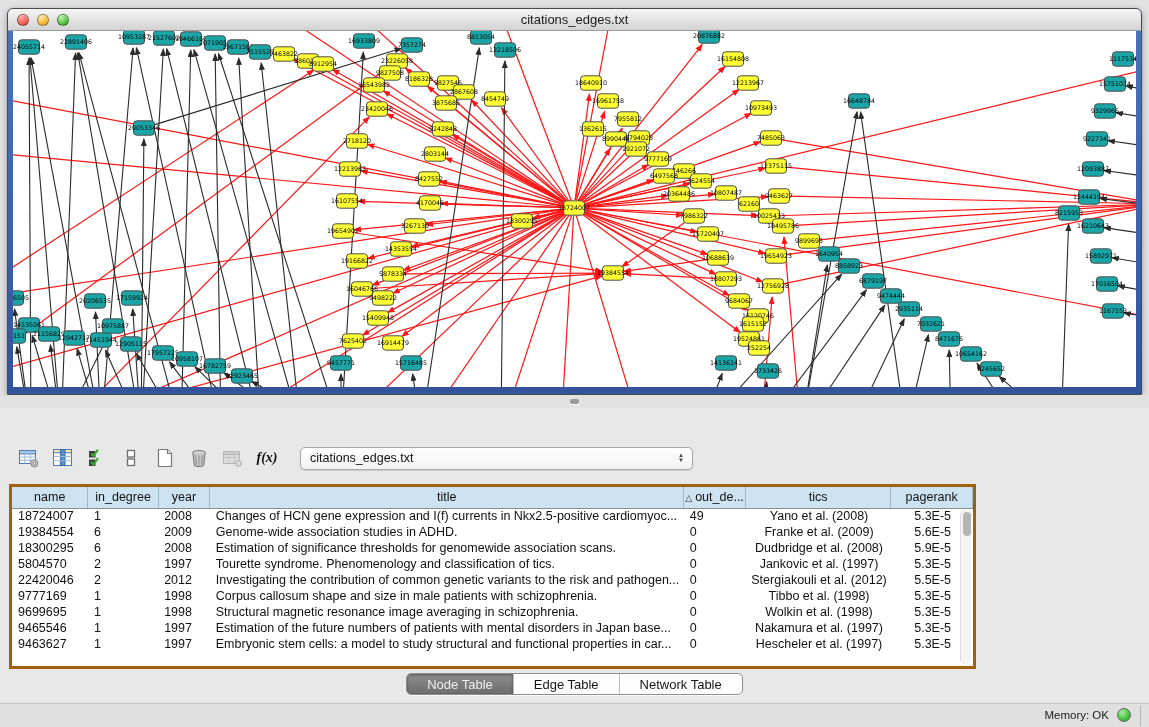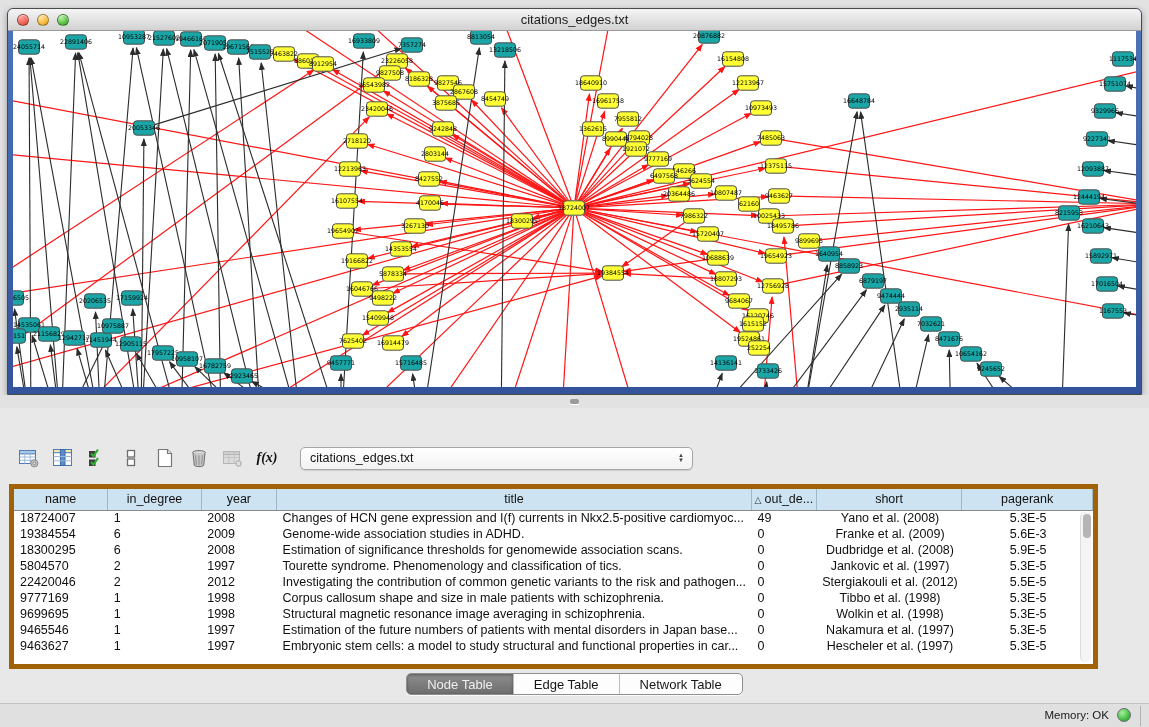--- a/index.html
+++ b/index.html
@@ -43,22 +43,22 @@
   .tool-icon { width:22px; height:22px; margin-right:12px; display:flex; align-items:center; justify-content:center; }
   .fx-label { font-family:"Liberation Serif","DejaVu Serif",serif; font-style:italic; font-weight:bold;
     font-size:14px; color:#111; }
   .combo { margin-left:10px; width:393px; height:23px; background:linear-gradient(#ffffff,#f2f2f2);
     border:1px solid #a6a6a6; border-radius:5px; display:flex; align-items:center;
     box-shadow:0 1px 1px rgba(0,0,0,.12); }
   .combo .combo-value { flex:1; padding-left:9px; font-size:12.5px; color:#111; }
   .combo .combo-arrows { width:18px; display:flex; flex-direction:column; align-items:center;
     line-height:5px; font-size:6px; color:#444; padding-right:4px; }
 
-  .table-wrap { position:absolute; left:9px; top:76px; width:1089px; height:185px;
-    background:#ffffff; border:5px solid #a16207; overflow:hidden; }
+  .table-wrap { position:absolute; left:9px; top:76px; width:967px; height:185px;
+    background:#ffffff; border:3px solid #a16207; overflow:hidden; }
   table.data { border-collapse:collapse; table-layout:fixed; }
   table.data th { height:21px; background:#cde3f1; border-right:1px solid #9cb9cb;
     border-bottom:1px solid #8b8b8b; font-weight:normal; font-size:12.5px; color:#111;
     overflow:hidden; white-space:nowrap; text-align:center; }
   table.data td { height:16px; font-size:12.5px; color:#101010; padding:0 4px 0 6px;
     overflow:hidden; white-space:nowrap; }
   table.data td.al { text-align:left; } table.data td.ac { text-align:center; }
   .sort-tri { font-size:9px; margin-right:3px; color:#333; }
   .vscroll { position:absolute; right:2px; top:23px; bottom:2px; width:11px; background:#f4f4f4;
     border-left:1px solid #dcdcdc; border-radius:6px; }
@@ -589,42 +589,42 @@
             <col style="width: 141px;">
             <col style="width: 134px;">
           </colgroup>
           <thead>
             <tr>
               <th>name</th>
               <th>in_degree</th>
               <th>year</th>
               <th>title</th>
               <th><span class="sort-tri">△</span>out_de...</th>
-              <th>short</th>
+              <th>tics</th>
               <th>pagerank</th>
             </tr>
           </thead>
           <tbody>
             <tr>
               <td class="al">18724007</td>
               <td class="al">1</td>
               <td class="al">2008</td>
               <td class="al">Changes of HCN gene expression and I(f) currents in Nkx2.5-positive cardiomyoc...</td>
               <td class="al">49</td>
               <td class="ac">Yano et al. (2008)</td>
               <td class="ac">5.3E-5</td>
             </tr>
             <tr>
               <td class="al">19384554</td>
               <td class="al">6</td>
               <td class="al">2009</td>
               <td class="al">Genome-wide association studies in ADHD.</td>
               <td class="al">0</td>
               <td class="ac">Franke et al. (2009)</td>
-              <td class="ac">5.6E-3</td>
+              <td class="ac">5.6E-5</td>
             </tr>
             <tr>
               <td class="al">18300295</td>
               <td class="al">6</td>
               <td class="al">2008</td>
               <td class="al">Estimation of significance thresholds for genomewide association scans.</td>
               <td class="al">0</td>
               <td class="ac">Dudbridge et al. (2008)</td>
               <td class="ac">5.9E-5</td>
             </tr>

